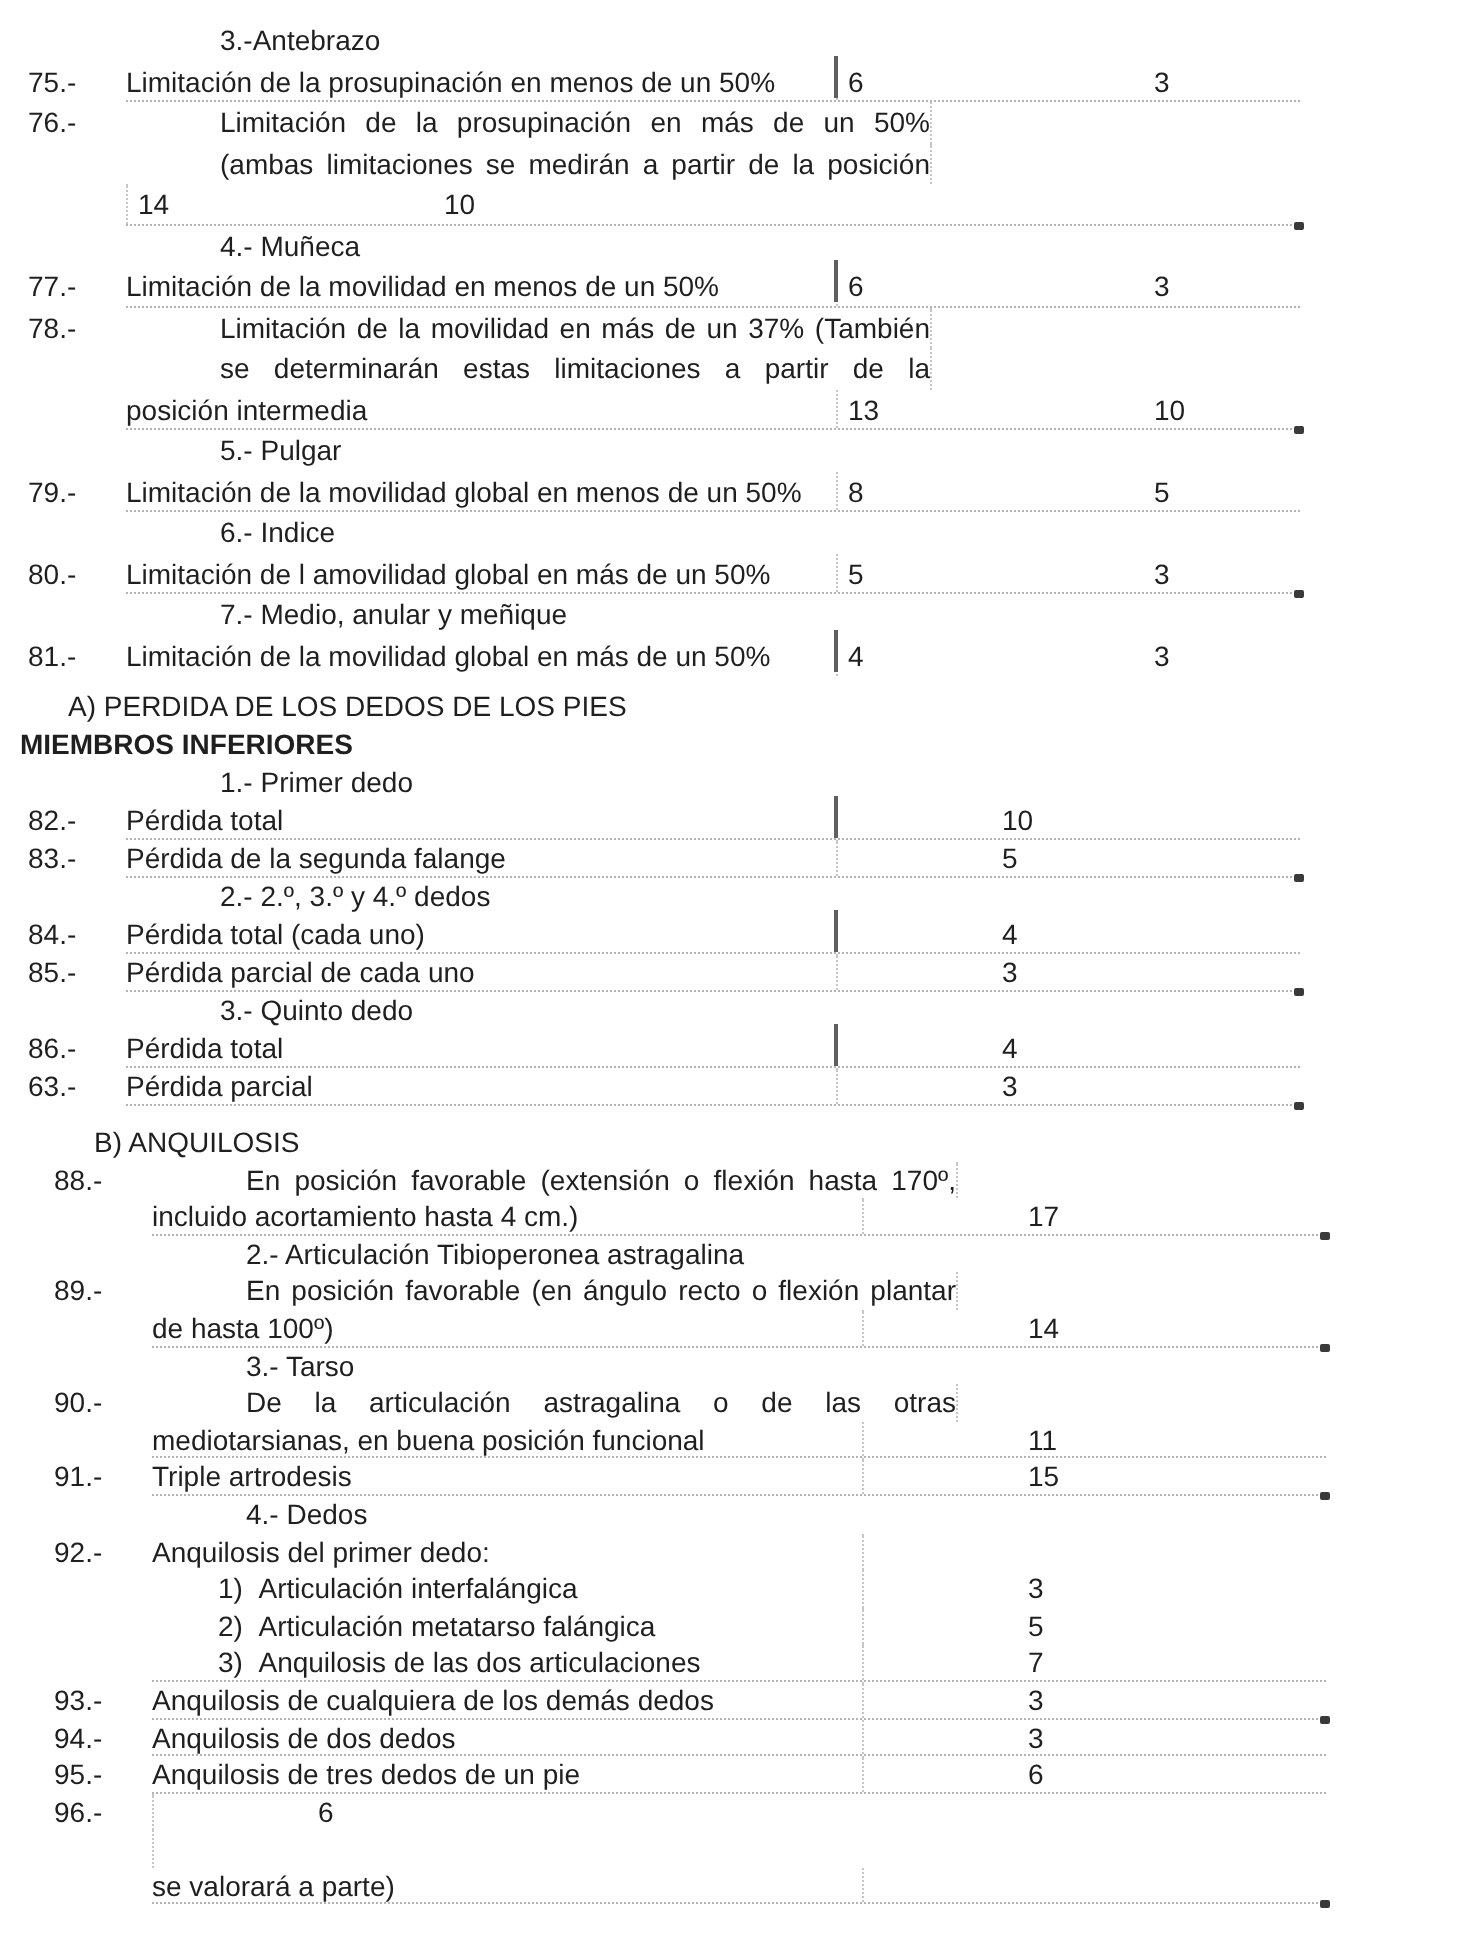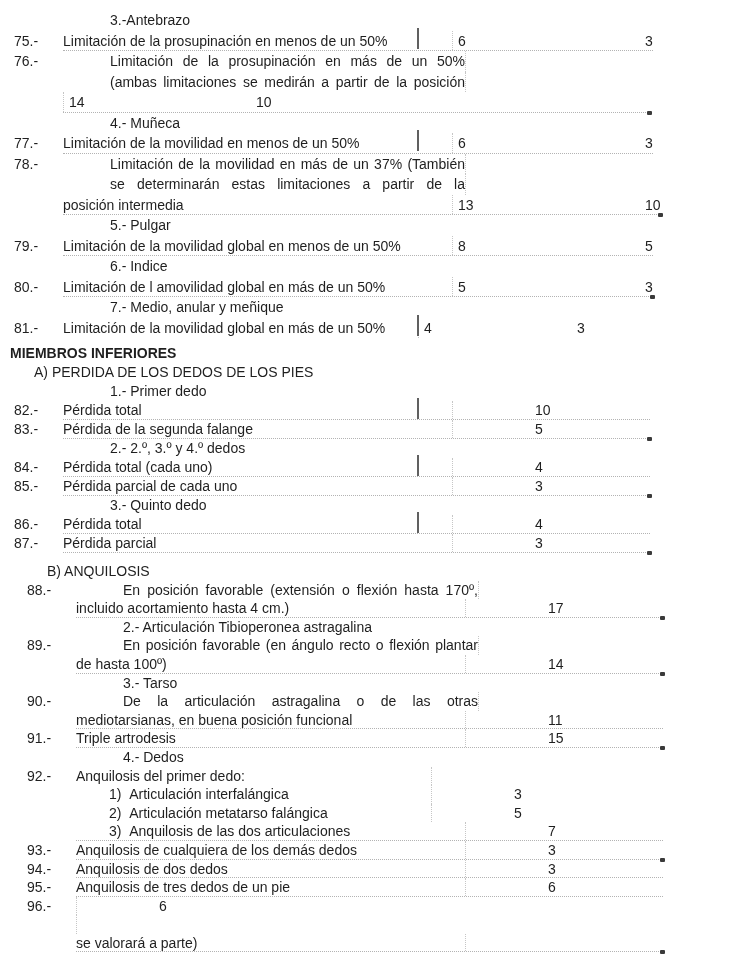--- a/index.html
+++ b/index.html
@@ -13,21 +13,21 @@
   .section{display:block;}
   .sec-s2{margin-top:6px;}
   .sec-s3{margin-top:9px;padding-left:13px;}
   .row{display:flex;position:relative;align-items:flex-start;}
   .sec-s1 .row{height:20.5px;line-height:20.5px;}
   .sec-s2 .row{height:19px;line-height:19px;}
   .sec-s3 .row{height:18.6px;line-height:18.6px;}
 
   .num{flex:0 0 63px;box-sizing:border-box;padding-left:14px;white-space:nowrap;}
   .inner{flex:0 0 587px;display:flex;position:relative;box-sizing:border-box;height:100%;}
-  .inner.rule{border-bottom:1px dotted #b3b3b3;gap:34px;}
+  .inner.rule{border-bottom:1px dotted #b3b3b3;}
   .inner.tick::after{
     content:"";position:absolute;right:-2px;bottom:-3px;
     width:5px;height:4px;background:#3a3a3a;border-radius:1px;
   }
   .desc{flex:0 0 355px;box-sizing:border-box;white-space:nowrap;overflow:hidden;display:block;}
   .desc.j{white-space:nowrap;text-align:justify;text-align-last:justify;margin-left:47px;}
   .desc.ind{padding-left:33px;}
   .v1{flex:0 0 155px;box-sizing:border-box;padding-left:5px;height:100%;}
   .v1.vl{border-left:1px dotted #c6c6c6;}
   .v1.one{padding-left:82px;}
@@ -140,26 +140,26 @@
         <span class="num">81.-</span>
         <span class="inner">
           <span class="desc">Limitación de la movilidad global en más de un 50%</span>
           <span class="v1 vl">4</span>
           <span class="v2">3</span>
           <span class="vd"></span>
         </span>
       </div>
     </div>
     <div class="section sec-s2">
+      <div class="row letter">
+        <span class="label">A) PERDIDA DE LOS DEDOS DE LOS PIES</span>
+      </div>
       <div class="row header">
         <span class="label">MIEMBROS INFERIORES</span>
       </div>
-      <div class="row letter">
-        <span class="label">A) PERDIDA DE LOS DEDOS DE LOS PIES</span>
-      </div>
       <div class="row sub">
         <span class="label">1.- Primer dedo</span>
       </div>
       <div class="row item">
         <span class="num">82.-</span>
         <span class="inner rule">
           <span class="desc">Pérdida total</span>
           <span class="v1 vl one">10</span>
           <span class="vd"></span>
         </span>
@@ -194,21 +194,21 @@
       </div>
       <div class="row item">
         <span class="num">86.-</span>
         <span class="inner rule">
           <span class="desc">Pérdida total</span>
           <span class="v1 vl one">4</span>
           <span class="vd"></span>
         </span>
       </div>
       <div class="row item">
-        <span class="num">87.-</span>
+        <span class="num">63.-</span>
         <span class="inner rule tick">
           <span class="desc">Pérdida parcial</span>
           <span class="v1 vl one">3</span>
         </span>
       </div>
     </div>
     <div class="section sec-s3">
       <div class="row letter">
         <span class="label">B) ANQUILOSIS</span>
       </div>

